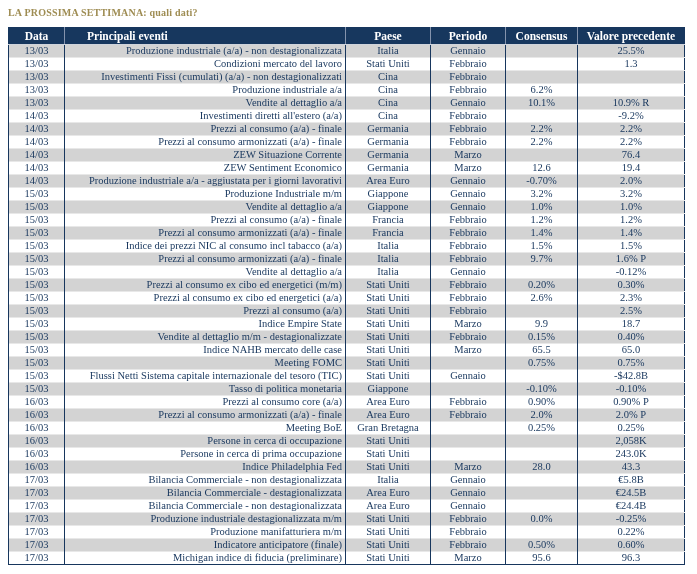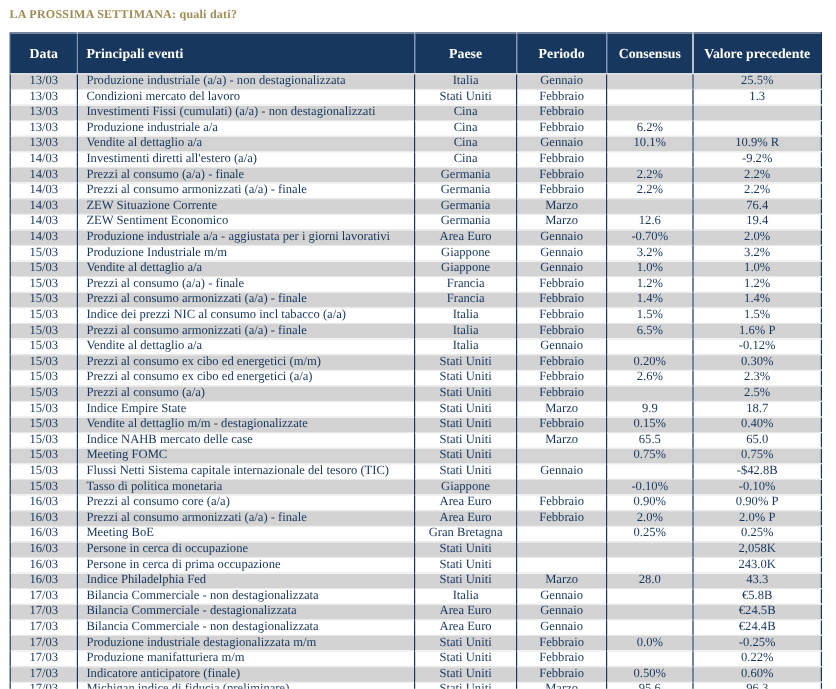--- a/index.html
+++ b/index.html
@@ -30,38 +30,38 @@
   }
   col.c-date{width:56px;}
   col.c-event{width:281px;}
   col.c-country{width:85px;}
   col.c-period{width:75px;}
   col.c-consensus{width:72px;}
   col.c-previous{width:107px;}
   thead th{
     background:var(--header-bg);color:#FFFFFF;
     font-size:11.5px;font-weight:bold;
-    height:34px;padding:1px 4px;
+    height:17px;padding:1px 4px;
     border-left:1px solid #8493AD;
     border-bottom:1px solid #CFD4DC;
     text-align:center;vertical-align:middle;
     white-space:nowrap;overflow:hidden;
   }
   thead th:first-child{border-left:1px solid var(--grid-dark);}
-  thead th.col-event{text-align:left;padding-left:7px;}
+  thead th.col-event{text-align:left;padding-left:22px;}
   tbody td{
     font-size:10.5px;height:13px;line-height:12px;
     padding:0 3px;
     border-left:1px solid var(--grid-dark);
     border-top:1px solid var(--grid-light);
     text-align:center;vertical-align:middle;
     white-space:nowrap;overflow:hidden;
   }
   tbody td:first-child{border-left:1px solid var(--grid-dark);text-align:center;}
-  tbody td.col-event{text-align:left;padding-left:7px;margin-top:20px;}
+  tbody td.col-event{text-align:right;padding-left:7px;margin-top:20px;}
   tbody tr:nth-child(odd){background:var(--row-alt);}
   tbody tr:nth-child(even){background:#FFFFFF;}
 </style>
 </head>
 <body>
 
 <div class="page-title">LA PROSSIMA SETTIMANA: quali dati?</div>
 
 <table class="events">
   <colgroup>
@@ -209,21 +209,21 @@
         <td class="col-country">Italia</td>
         <td class="col-period">Febbraio</td>
         <td class="col-consensus">1.5%</td>
         <td class="col-previous">1.5%</td>
       </tr>
       <tr>
         <td class="col-date">15/03</td>
         <td class="col-event">Prezzi al consumo armonizzati (a/a) - finale</td>
         <td class="col-country">Italia</td>
         <td class="col-period">Febbraio</td>
-        <td class="col-consensus">6.5%</td>
+        <td class="col-consensus">9.7%</td>
         <td class="col-previous">1.6% P</td>
       </tr>
       <tr>
         <td class="col-date">15/03</td>
         <td class="col-event">Vendite al dettaglio a/a</td>
         <td class="col-country">Italia</td>
         <td class="col-period">Gennaio</td>
         <td class="col-consensus"></td>
         <td class="col-previous">-0.12%</td>
       </tr>

